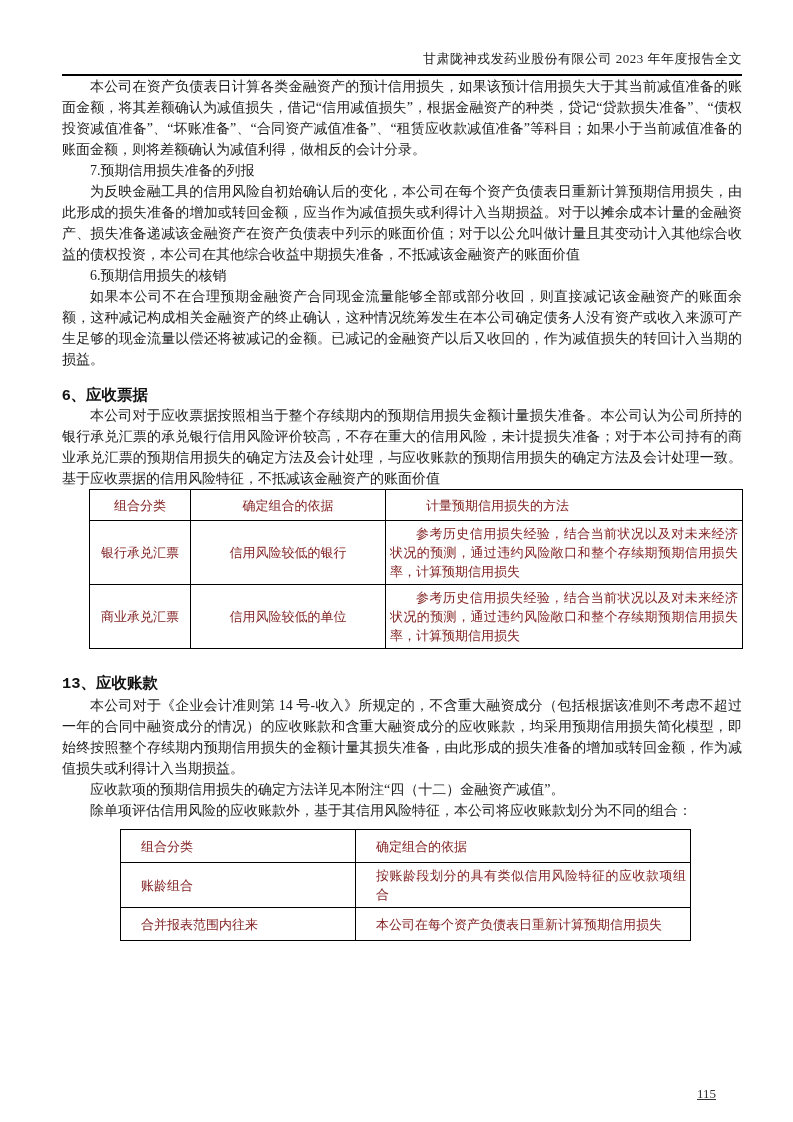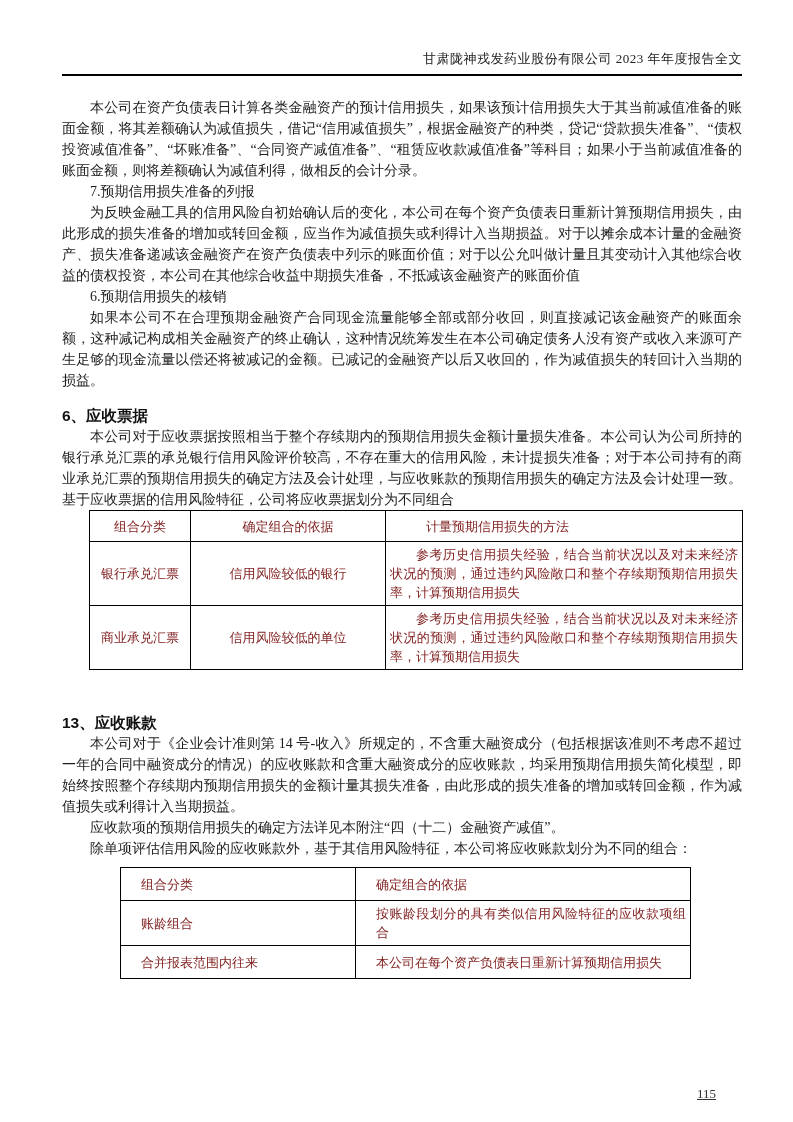--- a/index.html
+++ b/index.html
@@ -30,31 +30,31 @@
   }
   .body-text {
     font-size: 14px;
     line-height: 21px;
     text-align: justify;
   }
   p.para {
     margin: 0;
     text-indent: 2em;
   }
-  p.first-para { margin-top: 21px; }
+  p.first-para { }
   .list-item { text-indent: 2em; }
   .sec-heading {
     font-family: "Liberation Sans", "DejaVu Sans", sans-serif;
     font-weight: bold;
     font-size: 15.5px;
     color: #111;
     margin: 0;
   }
   .sec-heading.h12 { margin-top: 14px; }
-  .sec-heading.h13 { margin-top: 42px; }
+  .sec-heading.h13 { margin-top: 25px; font-family: Liberation Mono, monospace; }
   .sec-para { margin-top: 17px; }
   table.grid {
     border-collapse: collapse;
     table-layout: fixed;
     font-size: 13px;
     line-height: 19px;
     color: #7f1d1d;
   }
   table.grid td {
     border: 1.5px solid #000;
@@ -102,21 +102,21 @@
 
     <p class="para">为反映金融工具的信用风险自初始确认后的变化，本公司在每个资产负债表日重新计算预期信用损失，由此形成的损失准备的增加或转回金额，应当作为减值损失或利得计入当期损益。对于以摊余成本计量的金融资产、损失准备递减该金融资产在资产负债表中列示的账面价值；对于以公允叫做计量且其变动计入其他综合收益的债权投资，本公司在其他综合收益中期损失准备，不抵减该金融资产的账面价值</p>
 
     <div class="list-item">6.预期信用损失的核销</div>
 
 
     <p class="para">如果本公司不在合理预期金融资产合同现金流量能够全部或部分收回，则直接减记该金融资产的账面余额，这种减记构成相关金融资产的终止确认，这种情况统筹发生在本公司确定债务人没有资产或收入来源可产生足够的现金流量以偿还将被减记的金额。已减记的金融资产以后又收回的，作为减值损失的转回计入当期的损益。</p>
 
     <h2 class="sec-heading h12">6、应收票据</h2>
 
-    <p class="para sec-para">本公司对于应收票据按照相当于整个存续期内的预期信用损失金额计量损失准备。本公司认为公司所持的银行承兑汇票的承兑银行信用风险评价较高，不存在重大的信用风险，未计提损失准备；对于本公司持有的商业承兑汇票的预期信用损失的确定方法及会计处理，与应收账款的预期信用损失的确定方法及会计处理一致。基于应收票据的信用风险特征，公司将应收票据划分为不同组合</p>
+    <p class="para sec-para">本公司对于应收票据按照相当于整个存续期内的预期信用损失金额计量损失准备。本公司认为公司所持的银行承兑汇票的承兑银行信用风险评价较高，不存在重大的信用风险，未计提损失准备；对于本公司持有的商业承兑汇票的预期信用损失的确定方法及会计处理，与应收账款的预期信用损失的确定方法及会计处理一致。基于应收票据的信用风险特征，不抵减该金融资产的账面价值</p>
 
     <table class="grid t-bills">
       <colgroup>
           <col class="c1">
           <col class="c2">
           <col class="c3">
         </colgroup>
       <tbody>
         <tr class="hdr">
           <td class="center">组合分类</td>

